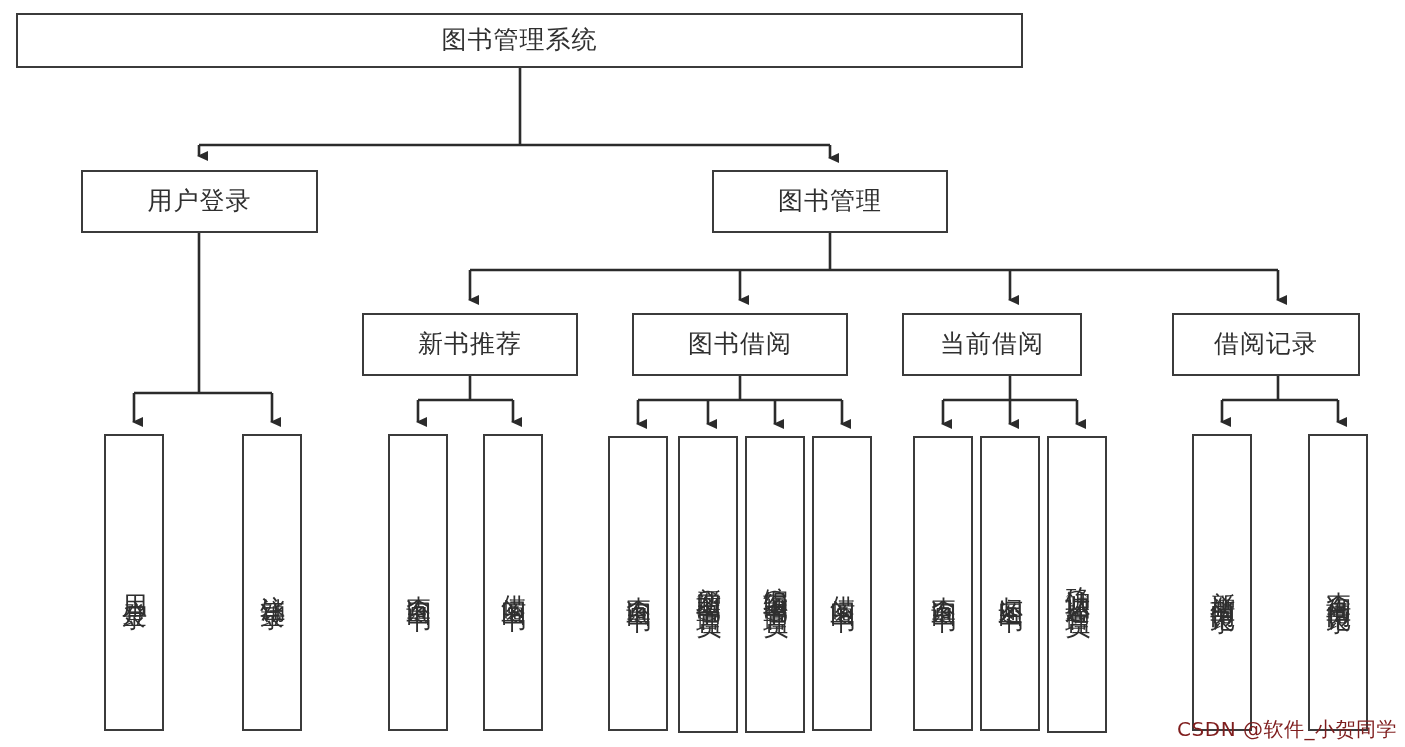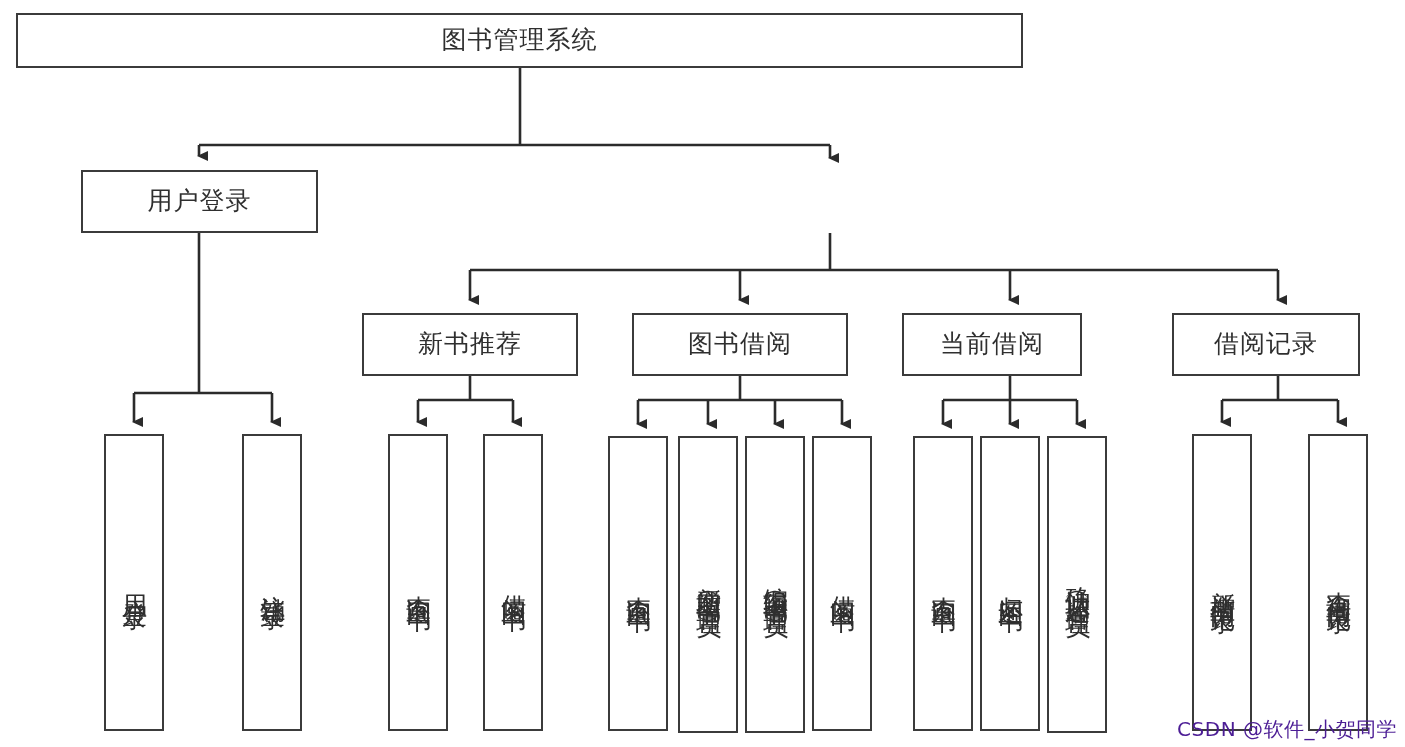--- a/index.html
+++ b/index.html
@@ -50,21 +50,21 @@
   .node.v .txt{
     writing-mode:vertical-rl;
     text-orientation:upright;
     white-space:nowrap;
   }
   .watermark{
     position:absolute;
     right:8px;
     bottom:4px;
     font-size:20px;
-    color:#4c1d95;
+    color:#7f1d1d;
     letter-spacing:0.5px;
     white-space:nowrap;
     font-family:"DejaVu Sans","Liberation Sans",sans-serif;
   }
 </style>
 </head>
 <body>
 
 <div id="canvas">
 
@@ -119,20 +119,23 @@
   </svg>
 
   <div class="node h" style="left:16px;top:13px;width:1007px;height:55px;">
     <span class="txt">图书管理系统</span>
   </div>
 
   <div class="node h" style="left:81px;top:170px;width:237px;height:63px;">
     <span class="txt">用户登录</span>
   </div>
 
+  <div class="node h" style="left:712px;top:170px;width:236px;height:63px;">
+    <span class="txt">图书管理</span>
+  </div>
 
   <div class="node h" style="left:632px;top:313px;width:216px;height:63px;">
     <span class="txt">图书借阅</span>
   </div>
 
   <div class="node h" style="left:362px;top:313px;width:216px;height:63px;">
     <span class="txt">新书推荐</span>
   </div>
 
   <div class="node h" style="left:902px;top:313px;width:180px;height:63px;">

